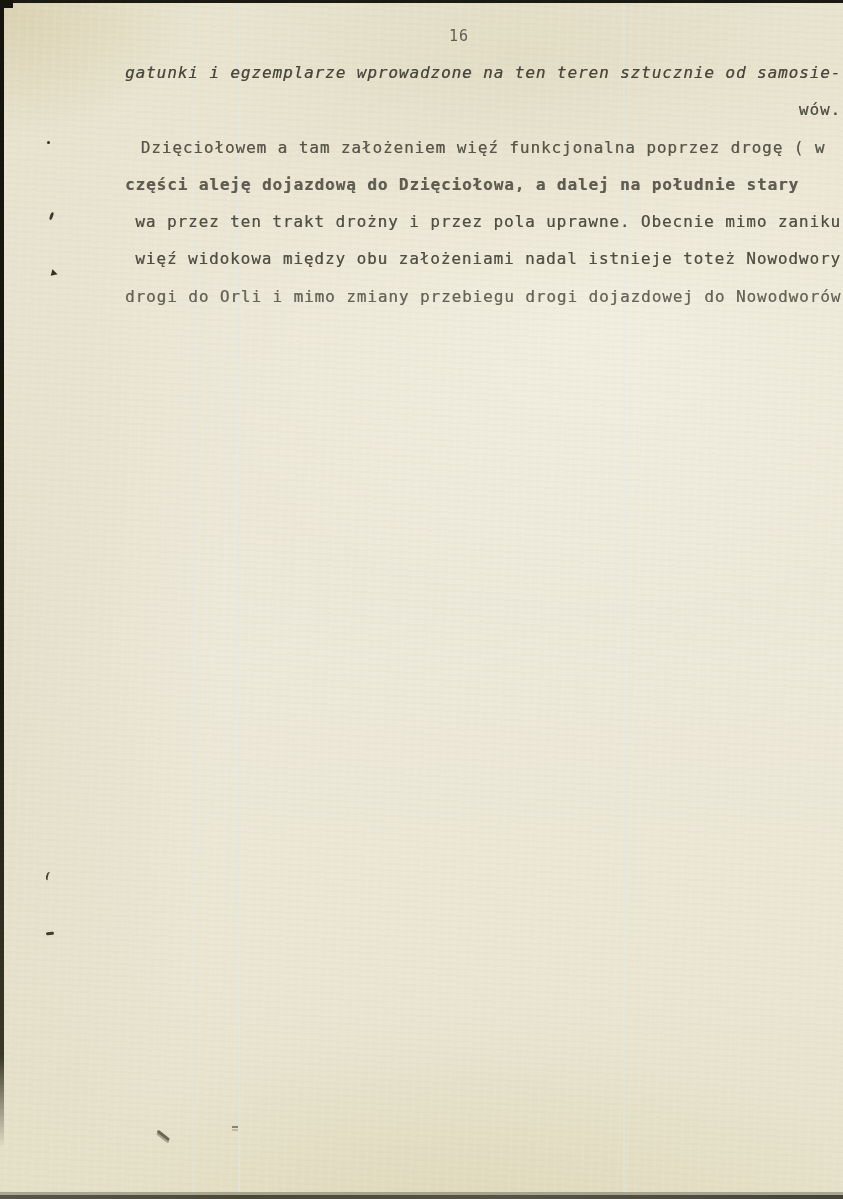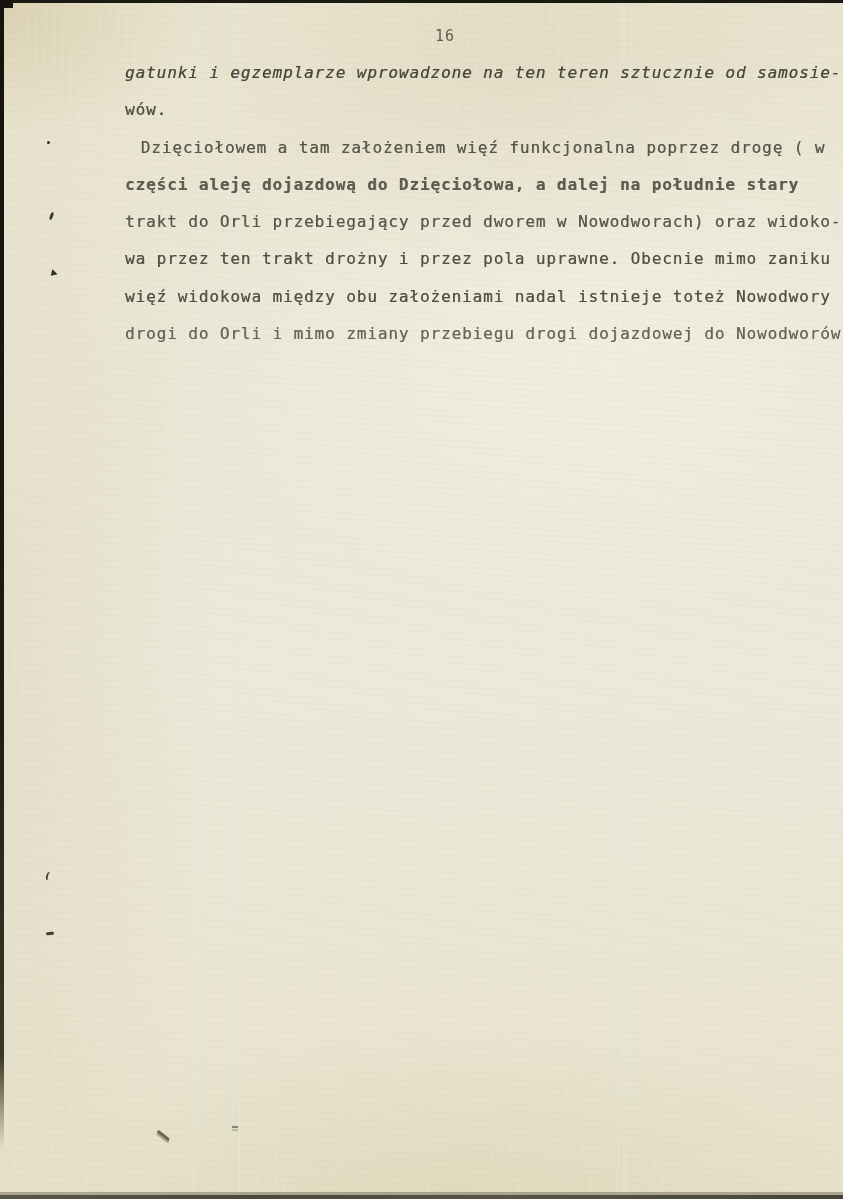--- a/index.html
+++ b/index.html
@@ -31,33 +31,33 @@
   .edge-bottom-soft { position: absolute; left: 0; bottom: 4px; width: 100%; height: 3px; background: rgba(122,118,98,0.55); }
   .edge-bottom { position: absolute; left: 0; bottom: 0; width: 100%; height: 4px;
                  background: linear-gradient(90deg, #57564a 0%, #4a4938 30%, #555446 60%, #45443a 100%); }
   
   .crease { position: absolute; top: 0; width: 2px; height: 100%; pointer-events: none; }
   .crease-a { left: 192px; background: rgba(222,233,238,0.28); }
   .crease-b { left: 238px; background: rgba(222,233,238,0.40); }
   .crease-c { left: 623px; background: rgba(224,234,240,0.38); }
   
   .pagenum {
-    position: absolute; left: 435px; top: 27px;
+    position: absolute; left: 449px; top: 27px;
     font-size: 15px; letter-spacing: 1px; color: #4a473c;
     filter: blur(0.25px); opacity: 0.85;
   }
   .textblock {
     position: absolute; left: 125px; top: 54px; width: 716px;
     font-size: 16px; line-height: 37.3px; letter-spacing: 0.9px;
     color: #403e34; white-space: nowrap;
     text-shadow: 0.4px 0.3px 0.5px rgba(62,60,48,0.65);
     filter: blur(0.22px);
   }
   .tline { height: 37.3px; }
-  .i95 { opacity: 0.95; font-style: italic; } .i90 { opacity: 0.90; } .i86 { opacity: 0.86; text-align: center; }
+  .i95 { opacity: 0.95; font-style: italic; } .i90 { opacity: 0.90; text-align: right; } .i86 { opacity: 0.86; text-align: center; }
   .i82 { opacity: 0.82; font-weight: bold; } .i78 { opacity: 0.78; }
   
   .speck { position: absolute; pointer-events: none; }
   .speck-dot      { left: 47px;  top: 141px;  width: 3px; height: 3px; border-radius: 50%; background: #34321f; }
   .speck-apos     { left: 50px;  top: 212px;  width: 3px; height: 8px; border-radius: 60% 40% 50% 50%; background: #3c3a2c; transform: rotate(18deg); }
   .speck-tri      { left: 50px;  top: 269px;  width: 0; height: 0; border-left: 3px solid transparent; border-right: 4px solid transparent; border-bottom: 6px solid #32301f; transform: rotate(-12deg); }
   .speck-paren    { left: 46px;  top: 872px;  width: 5px; height: 9px; border-left: 2px solid #43412f; border-radius: 50% 0 0 50%; transform: rotate(14deg); }
   .speck-tick     { left: 46px;  top: 932px;  width: 8px; height: 3px; background: #403e2c; border-radius: 2px; transform: rotate(-8deg); }
   .speck-smudge   { left: 156px; top: 1134px; width: 15px; height: 2.5px; background: #6b6753; border-radius: 2px; transform: rotate(38deg); box-shadow: 1px 2px 0 rgba(107,103,83,0.5); }
   .speck-equals   { left: 232px; top: 1126px; width: 6px; height: 2px; background: #8a8470; box-shadow: 0 3px 0 rgba(138,132,112,0.4); }
@@ -73,21 +73,20 @@
   <div class="crease crease-b"></div>
   <div class="crease crease-c"></div>
 
   <div class="pagenum">16</div>
 
   <div class="textblock">
     <div class="tline i95">gatunki i egzemplarze wprowadzone na ten teren sztucznie od samosie-</div>
     <div class="tline i90">wów.</div>
     <div class="tline i86">Dzięciołowem a tam założeniem więź funkcjonalna poprzez drogę ( w</div>
     <div class="tline i82">części aleję dojazdową do Dzięciołowa, a dalej na południe stary</div>
-    <div class="tline i86">trakt do Orli przebiegający przed dworem w Nowodworach) oraz widoko-</div>
     <div class="tline i90">wa przez ten trakt drożny i przez pola uprawne. Obecnie mimo zaniku</div>
     <div class="tline i90">więź widokowa między obu założeniami nadal istnieje toteż Nowodwory</div>
     <div class="tline i78">drogi do Orli i mimo zmiany przebiegu drogi dojazdowej do Nowodworów</div>
   </div>
 
   <div class="speck speck-dot"></div>
   <div class="speck speck-apos"></div>
   <div class="speck speck-tri"></div>
   <div class="speck speck-paren"></div>
   <div class="speck speck-tick"></div>

